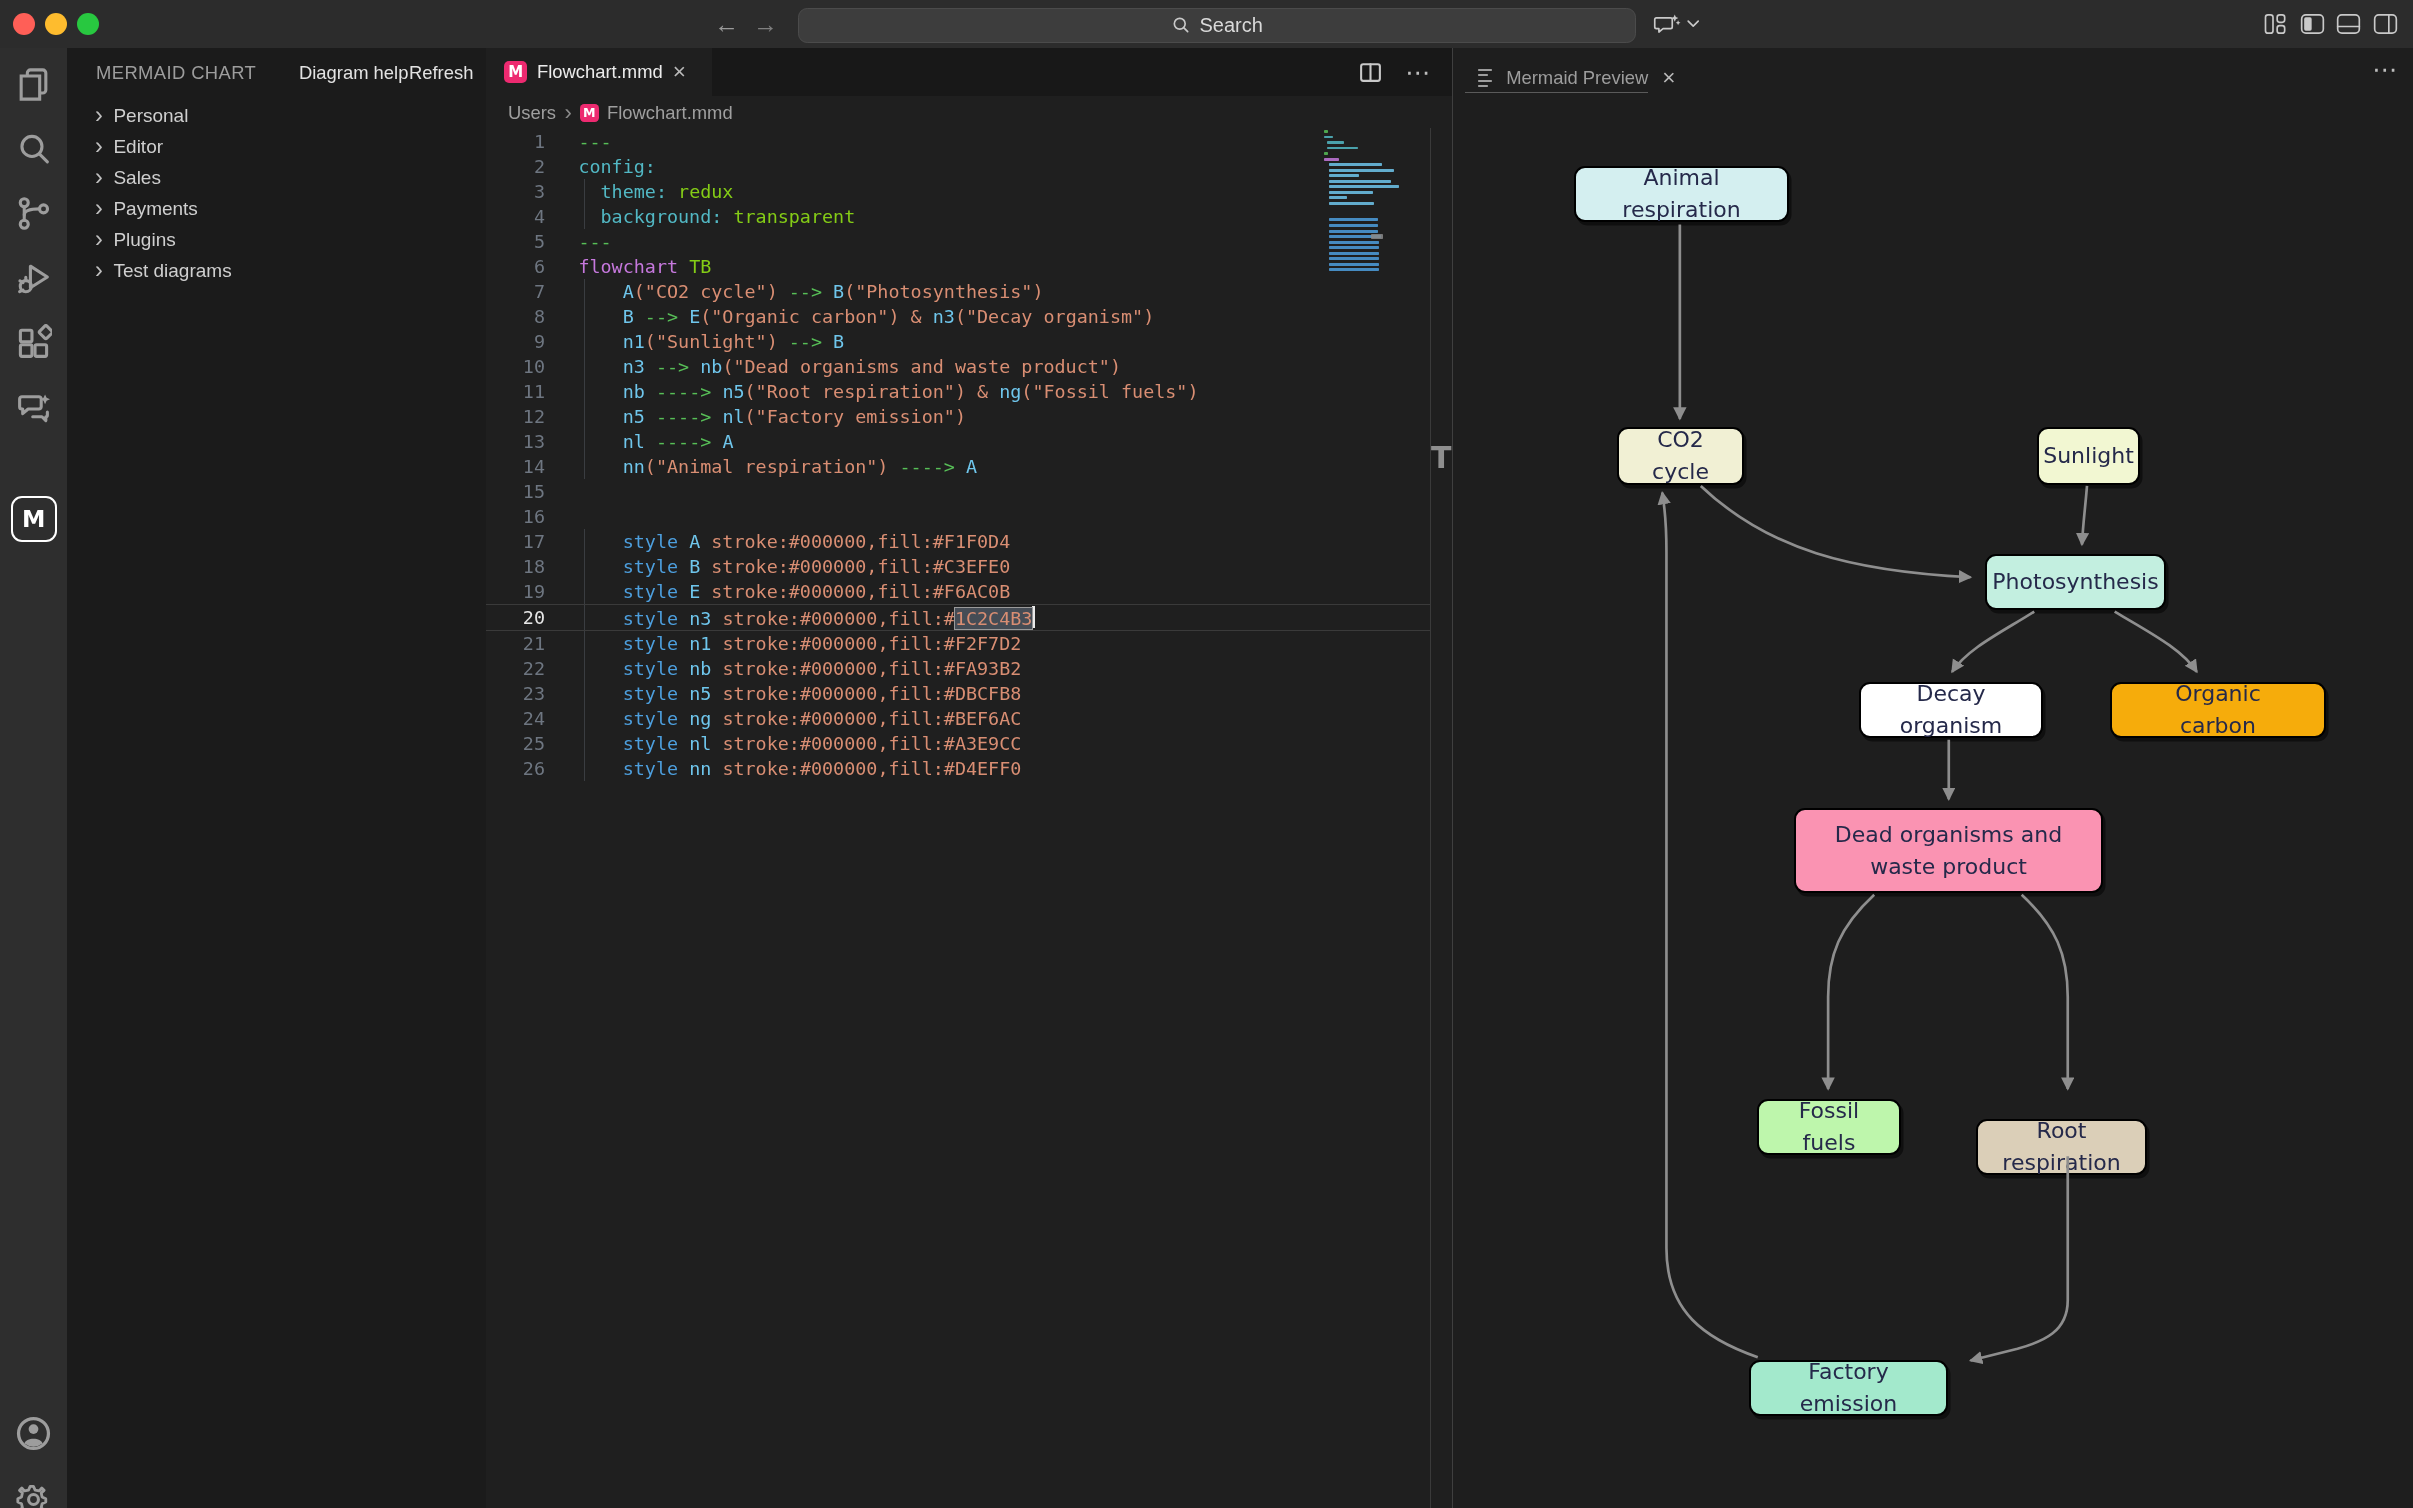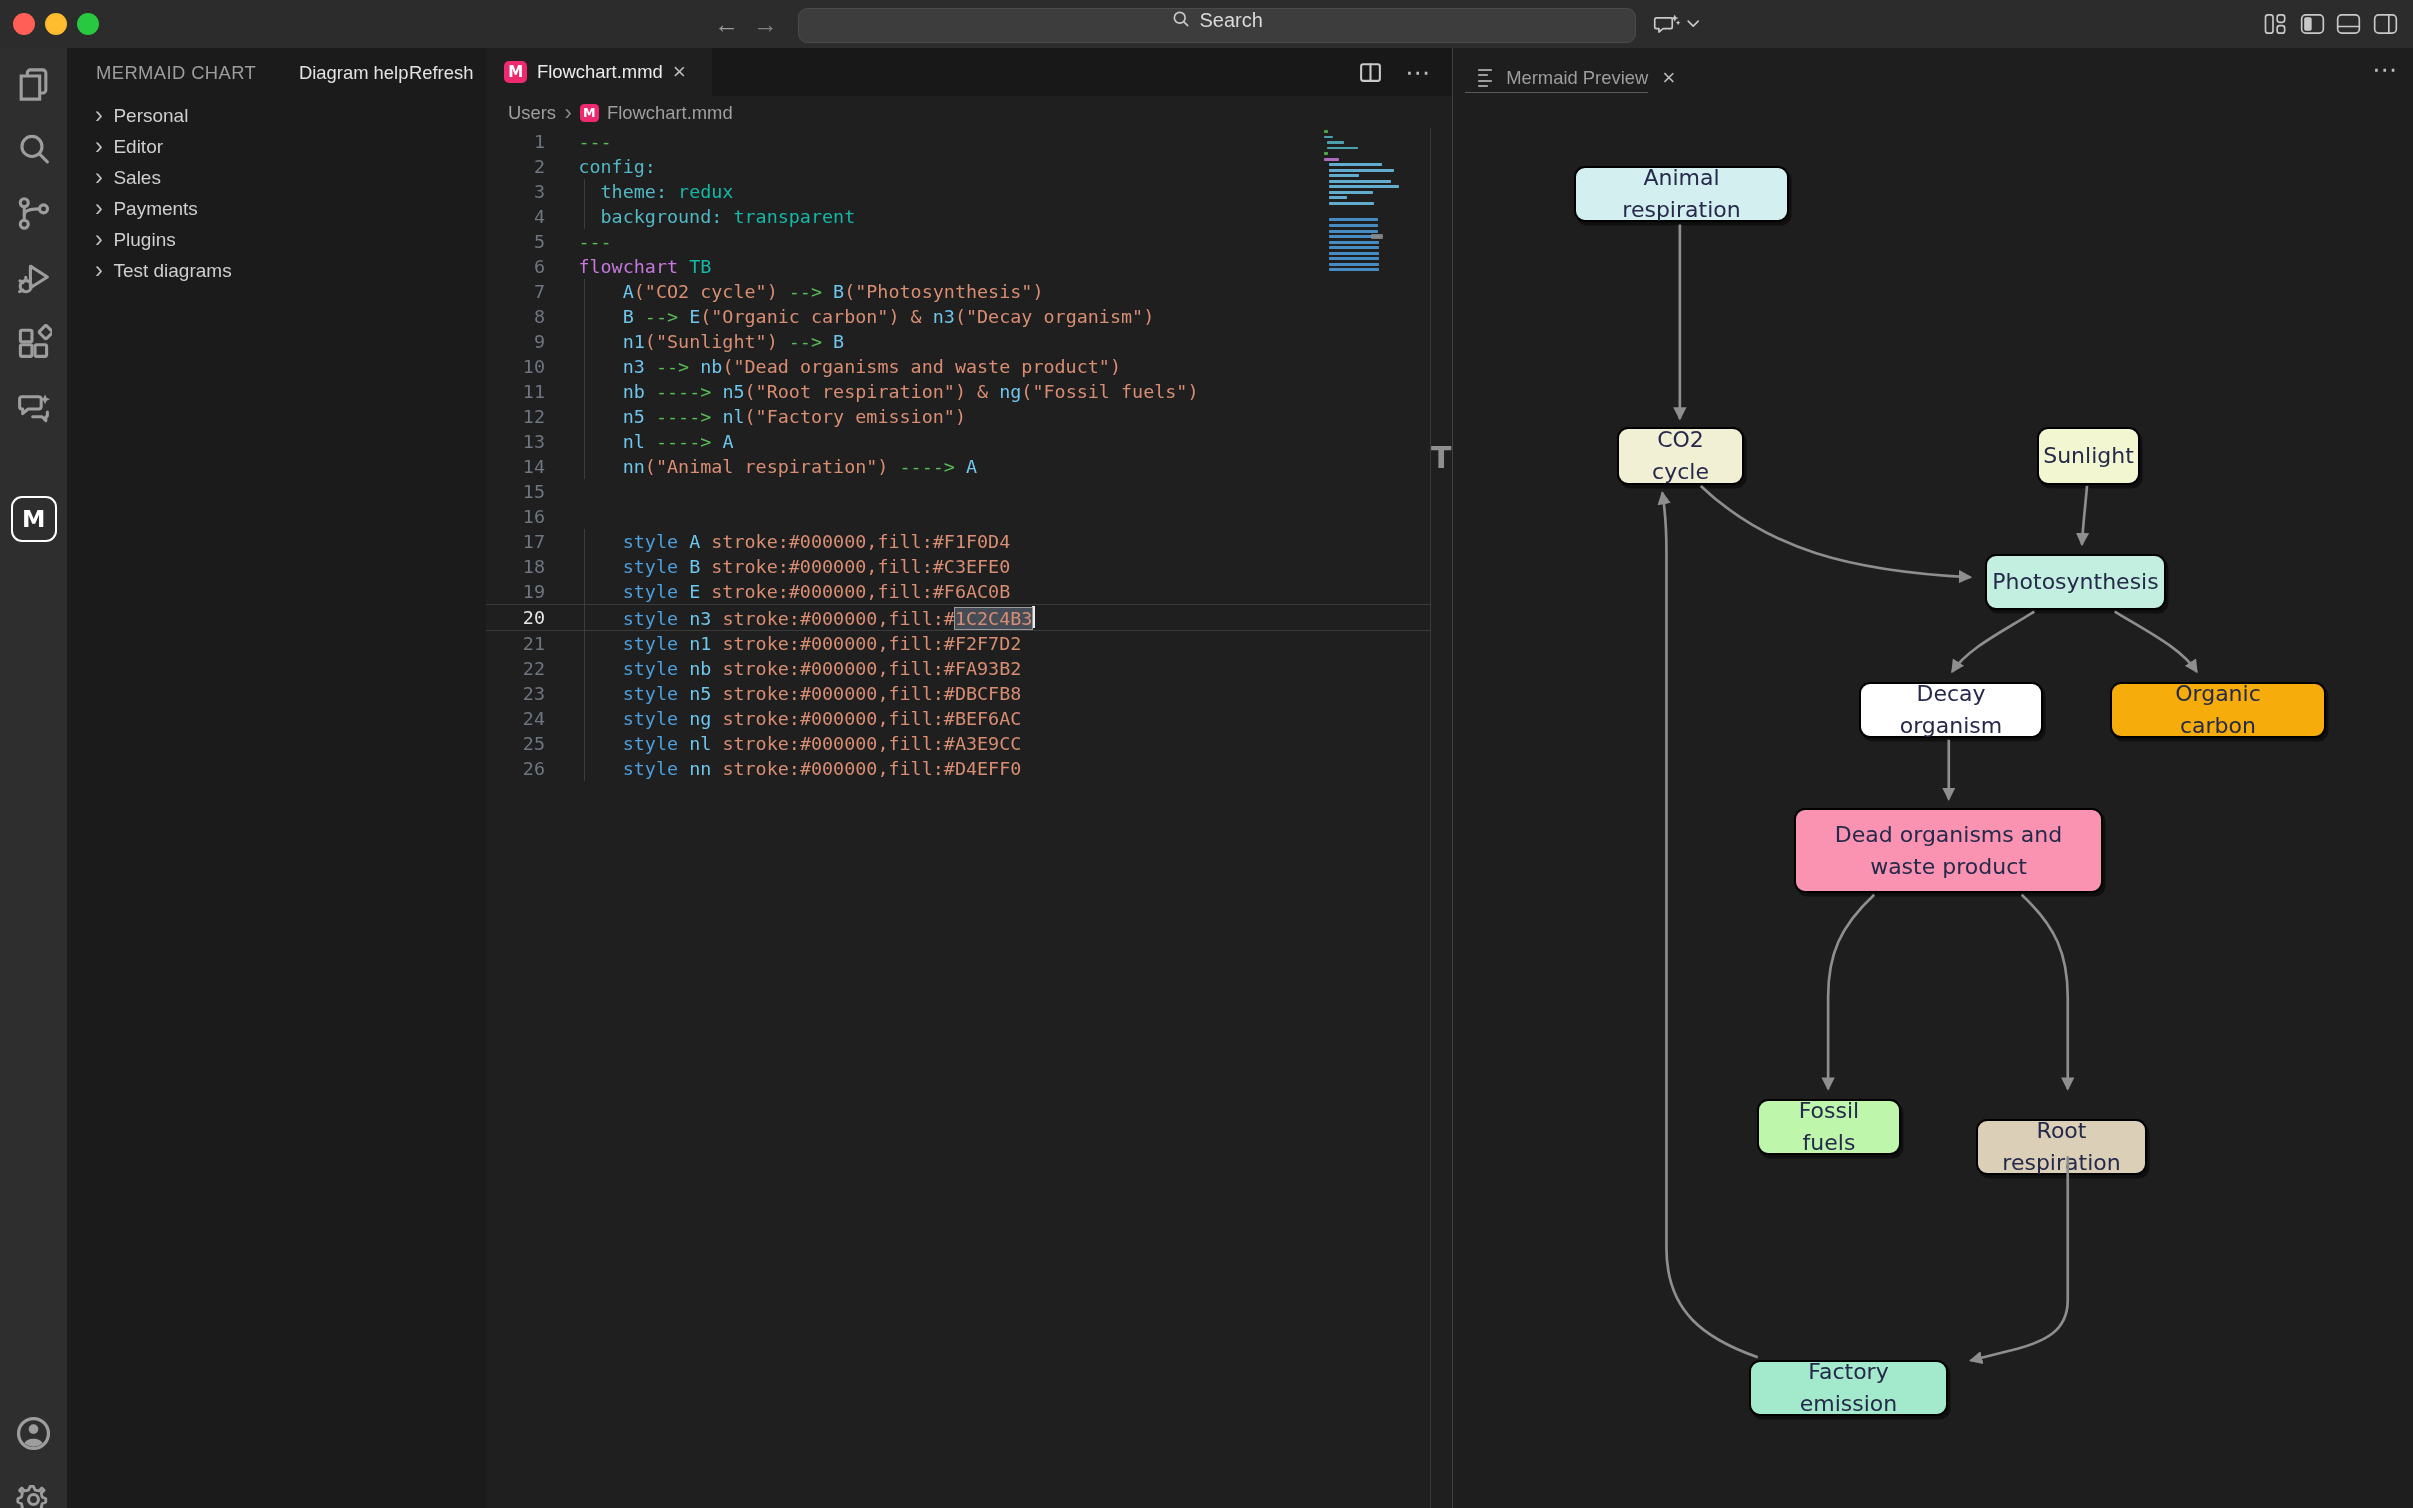--- a/index.html
+++ b/index.html
@@ -4,21 +4,21 @@
 <style>
   html,body{margin:0;padding:0;background:#1f1f1f;}
   #app{position:relative;width:2413px;height:1508px;overflow:hidden;
        font-family:"Liberation Sans",sans-serif;color:#d6d6d6;background:#1f1f1f;}
 
   
   #titlebar{position:absolute;left:0;top:0;width:2413px;height:48px;background:#2c2c2c;border-bottom:0.8px solid #222;}
   .traffic{position:absolute;top:12.6px;width:22px;height:22px;border-radius:50%;}
   .navarrow{position:absolute;top:7.5px;font-size:25px;color:#9b9b9b;line-height:32px;}
   #searchfield{position:absolute;left:798px;top:7.5px;width:836px;height:33px;background:#3d3d3d;
-               border:0.8px solid #4b4b4b;border-radius:9.2px;display:flex;justify-content:center;gap:8.4px;color:#d9d9d9;font-size:20px;}
+               border:0.8px solid #4b4b4b;border-radius:9.2px;display:flex;align-items:center;justify-content:center;gap:8.4px;color:#d9d9d9;font-size:20px;}
   .tb-icon{position:absolute;top:11.7px;color:#c9c9c9;}
   .winctl{position:absolute;top:13.4px;}
 
   
   #activitybar{position:absolute;left:0;top:48px;width:67px;height:1461px;background:#2e2e2e;}
   .ab-item{position:absolute;left:6.7px;width:54px;height:54px;display:flex;align-items:center;justify-content:center;}
   .ab-active-box{width:42px;height:42px;border:2.5px solid #ffffff;border-radius:11px;display:flex;align-items:center;justify-content:center;
                  color:#fff;font-weight:bold;font-size:23.5px;font-family:"DejaVu Sans",sans-serif;}
 
   
@@ -43,21 +43,21 @@
   #breadcrumb .mmd-badge{width:18.4px;height:18.4px;font-size:12.6px;border-radius:4.2px;}
 
   
   #code{position:absolute;left:0;top:81px;width:944px;}
   .row{position:relative;height:25px;display:flex;align-items:center;font-family:"DejaVu Sans Mono",monospace;font-size:18.4px;white-space:pre;}
   .row .ln{display:inline-block;width:59px;text-align:right;padding-right:13.4px;color:#6e7681;flex:0 0 auto;font-size:18.4px;}
   .row .codetxt{margin-left:20px;}
   .row.active{border-top:0.8px solid #3a3a3a;border-bottom:0.8px solid #3a3a3a;}
   .row.active .ln{color:#e6e6e6;}
   .guide{position:absolute;left:98px;top:0;height:25px;border-left:0.8px solid #3a3d41;}
-  .tk-g{color:#57BE57;} .tk-k{color:#52B8C4;} .tk-v{color:#14b8a6;} .tk-pu{color:#C678DD;}
+  .tk-g{color:#57BE57;} .tk-k{color:#52B8C4;} .tk-v{color:#84cc16;} .tk-pu{color:#C678DD;}
   .tk-i{color:#6FC6EC;} .tk-s{color:#D98E73;} .tk-w{color:#4D9FDE;} .tk-p{color:#c8c8c8;}
   .tk-sel{color:#D98E73;background:#454c55;outline:0.8px solid #9a9a9a;}
   .caret{display:inline-block;width:2.1px;height:22px;background:#eaeaea;vertical-align:-3.4px;}
 
   
   #minimap{position:absolute;left:838px;top:82px;width:102px;height:151px;}
   .mm-bar{position:absolute;height:2.5px;border-radius:0.8px;opacity:.85;}
   #scrollline{position:absolute;left:944px;top:80px;height:1381px;border-left:1.3px solid #3a3a3a;}
   #sash-t{position:absolute;left:945px;top:392px;width:22px;color:#8f8f8f;font-family:"DejaVu Sans",sans-serif;font-weight:bold;font-size:30px;}
 

